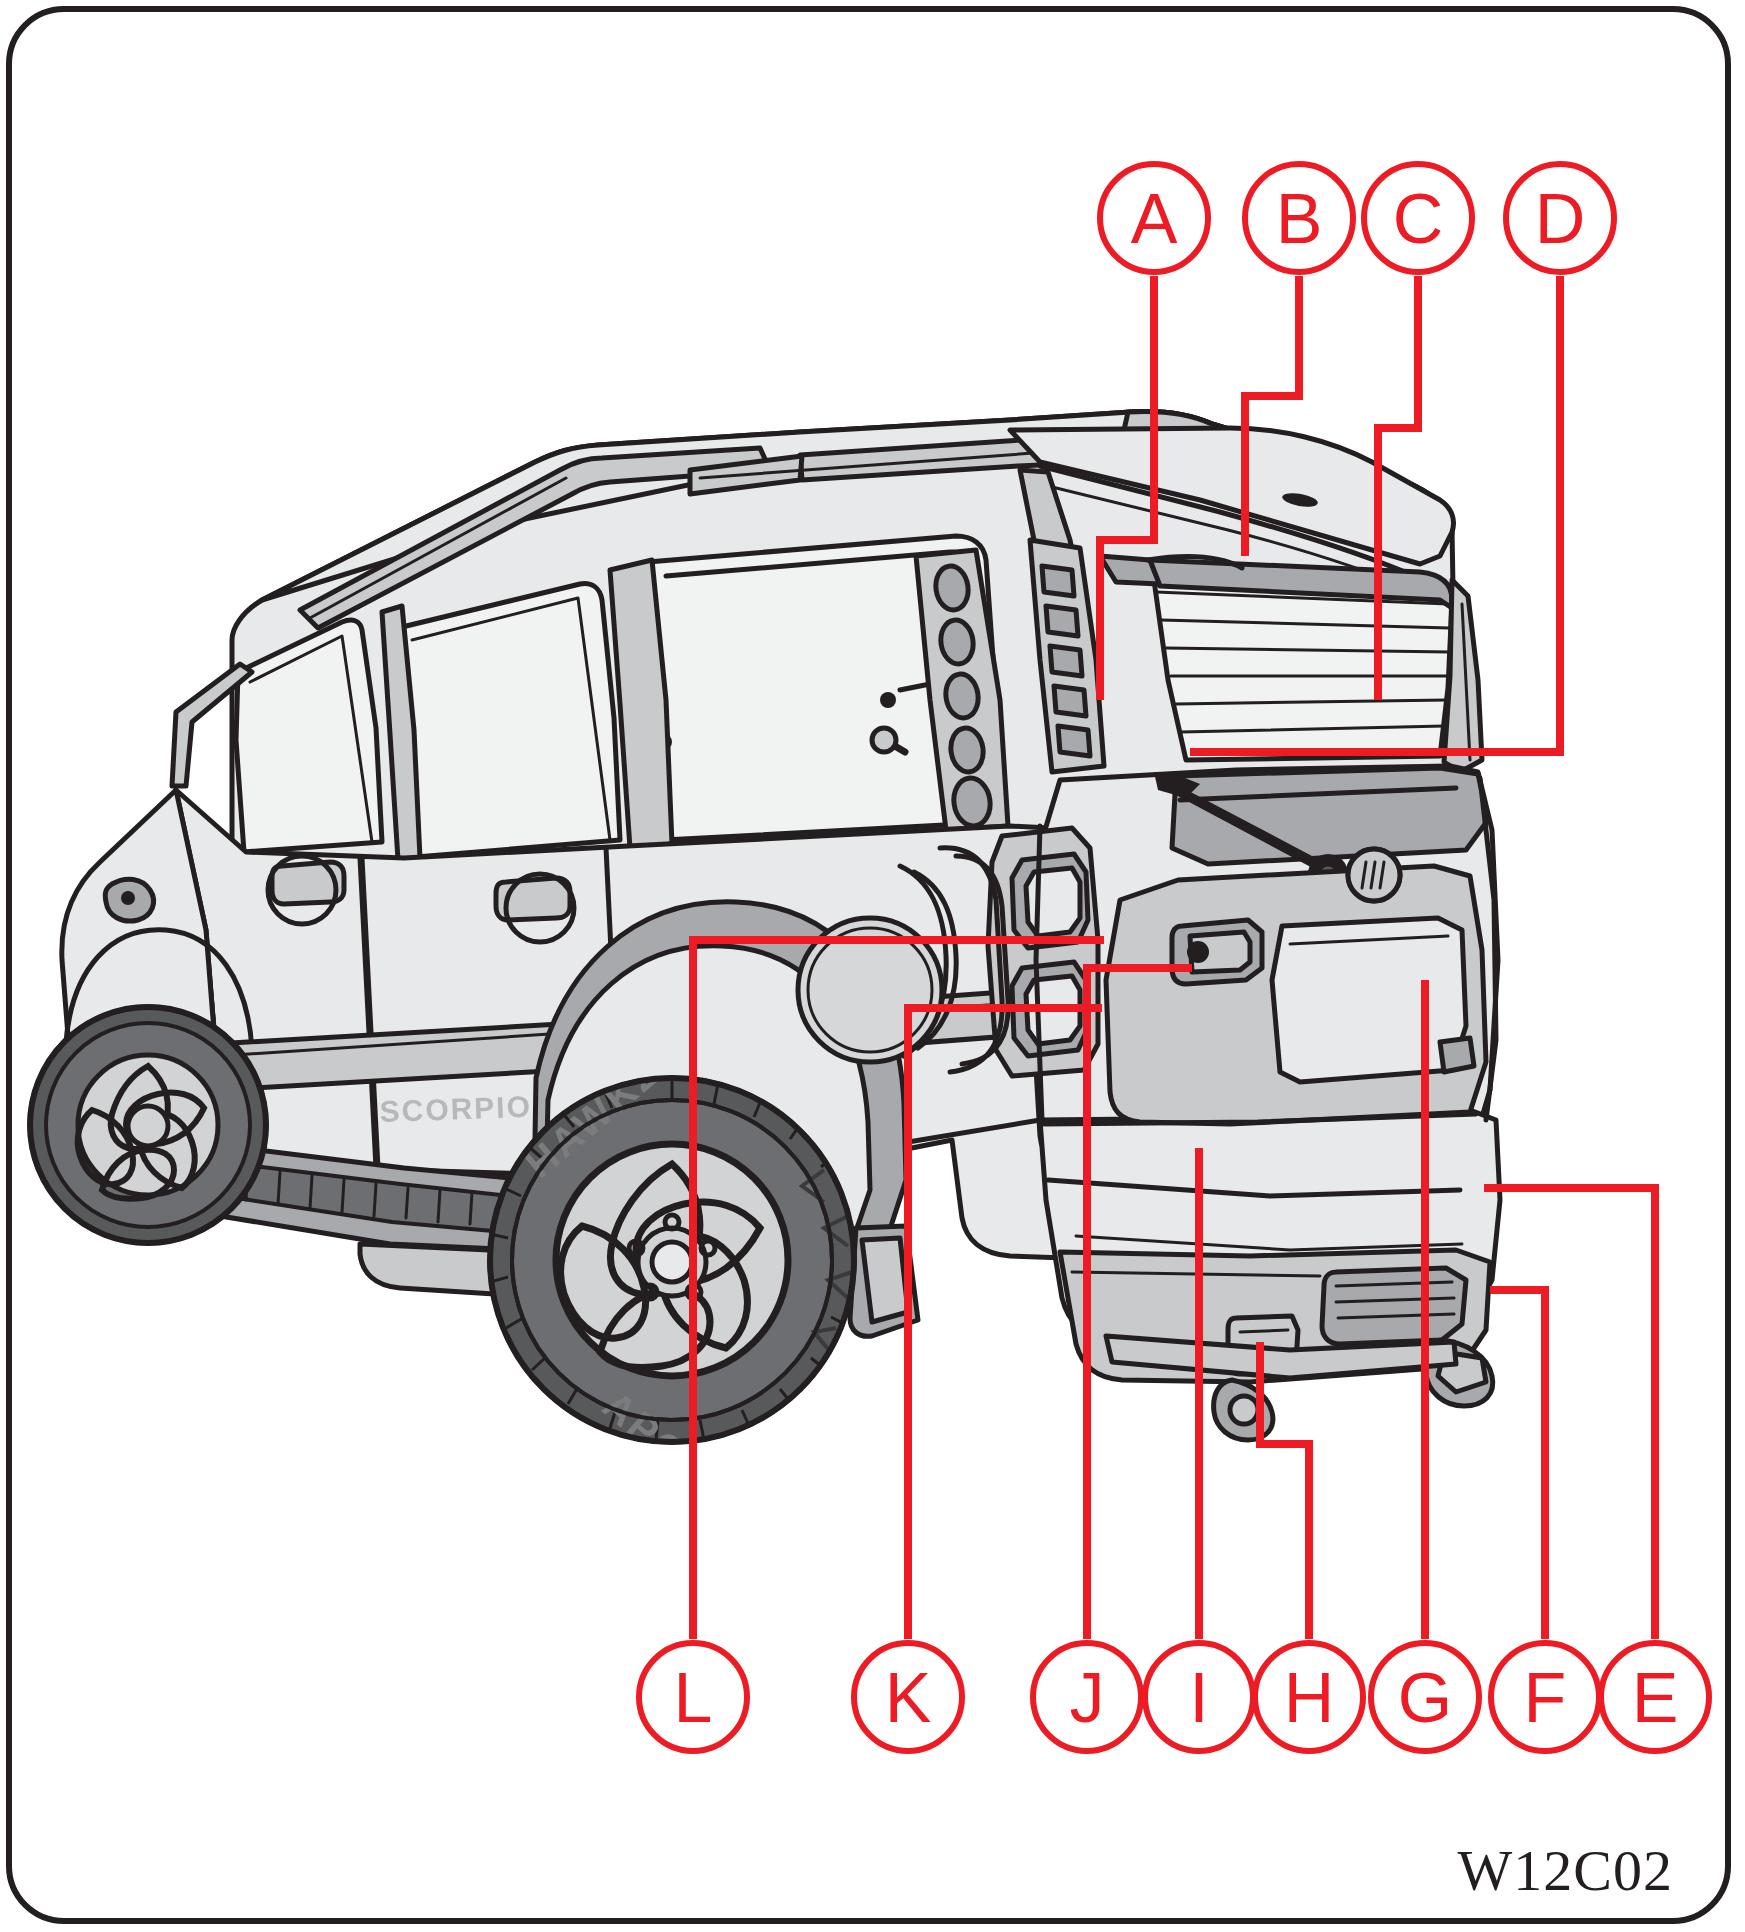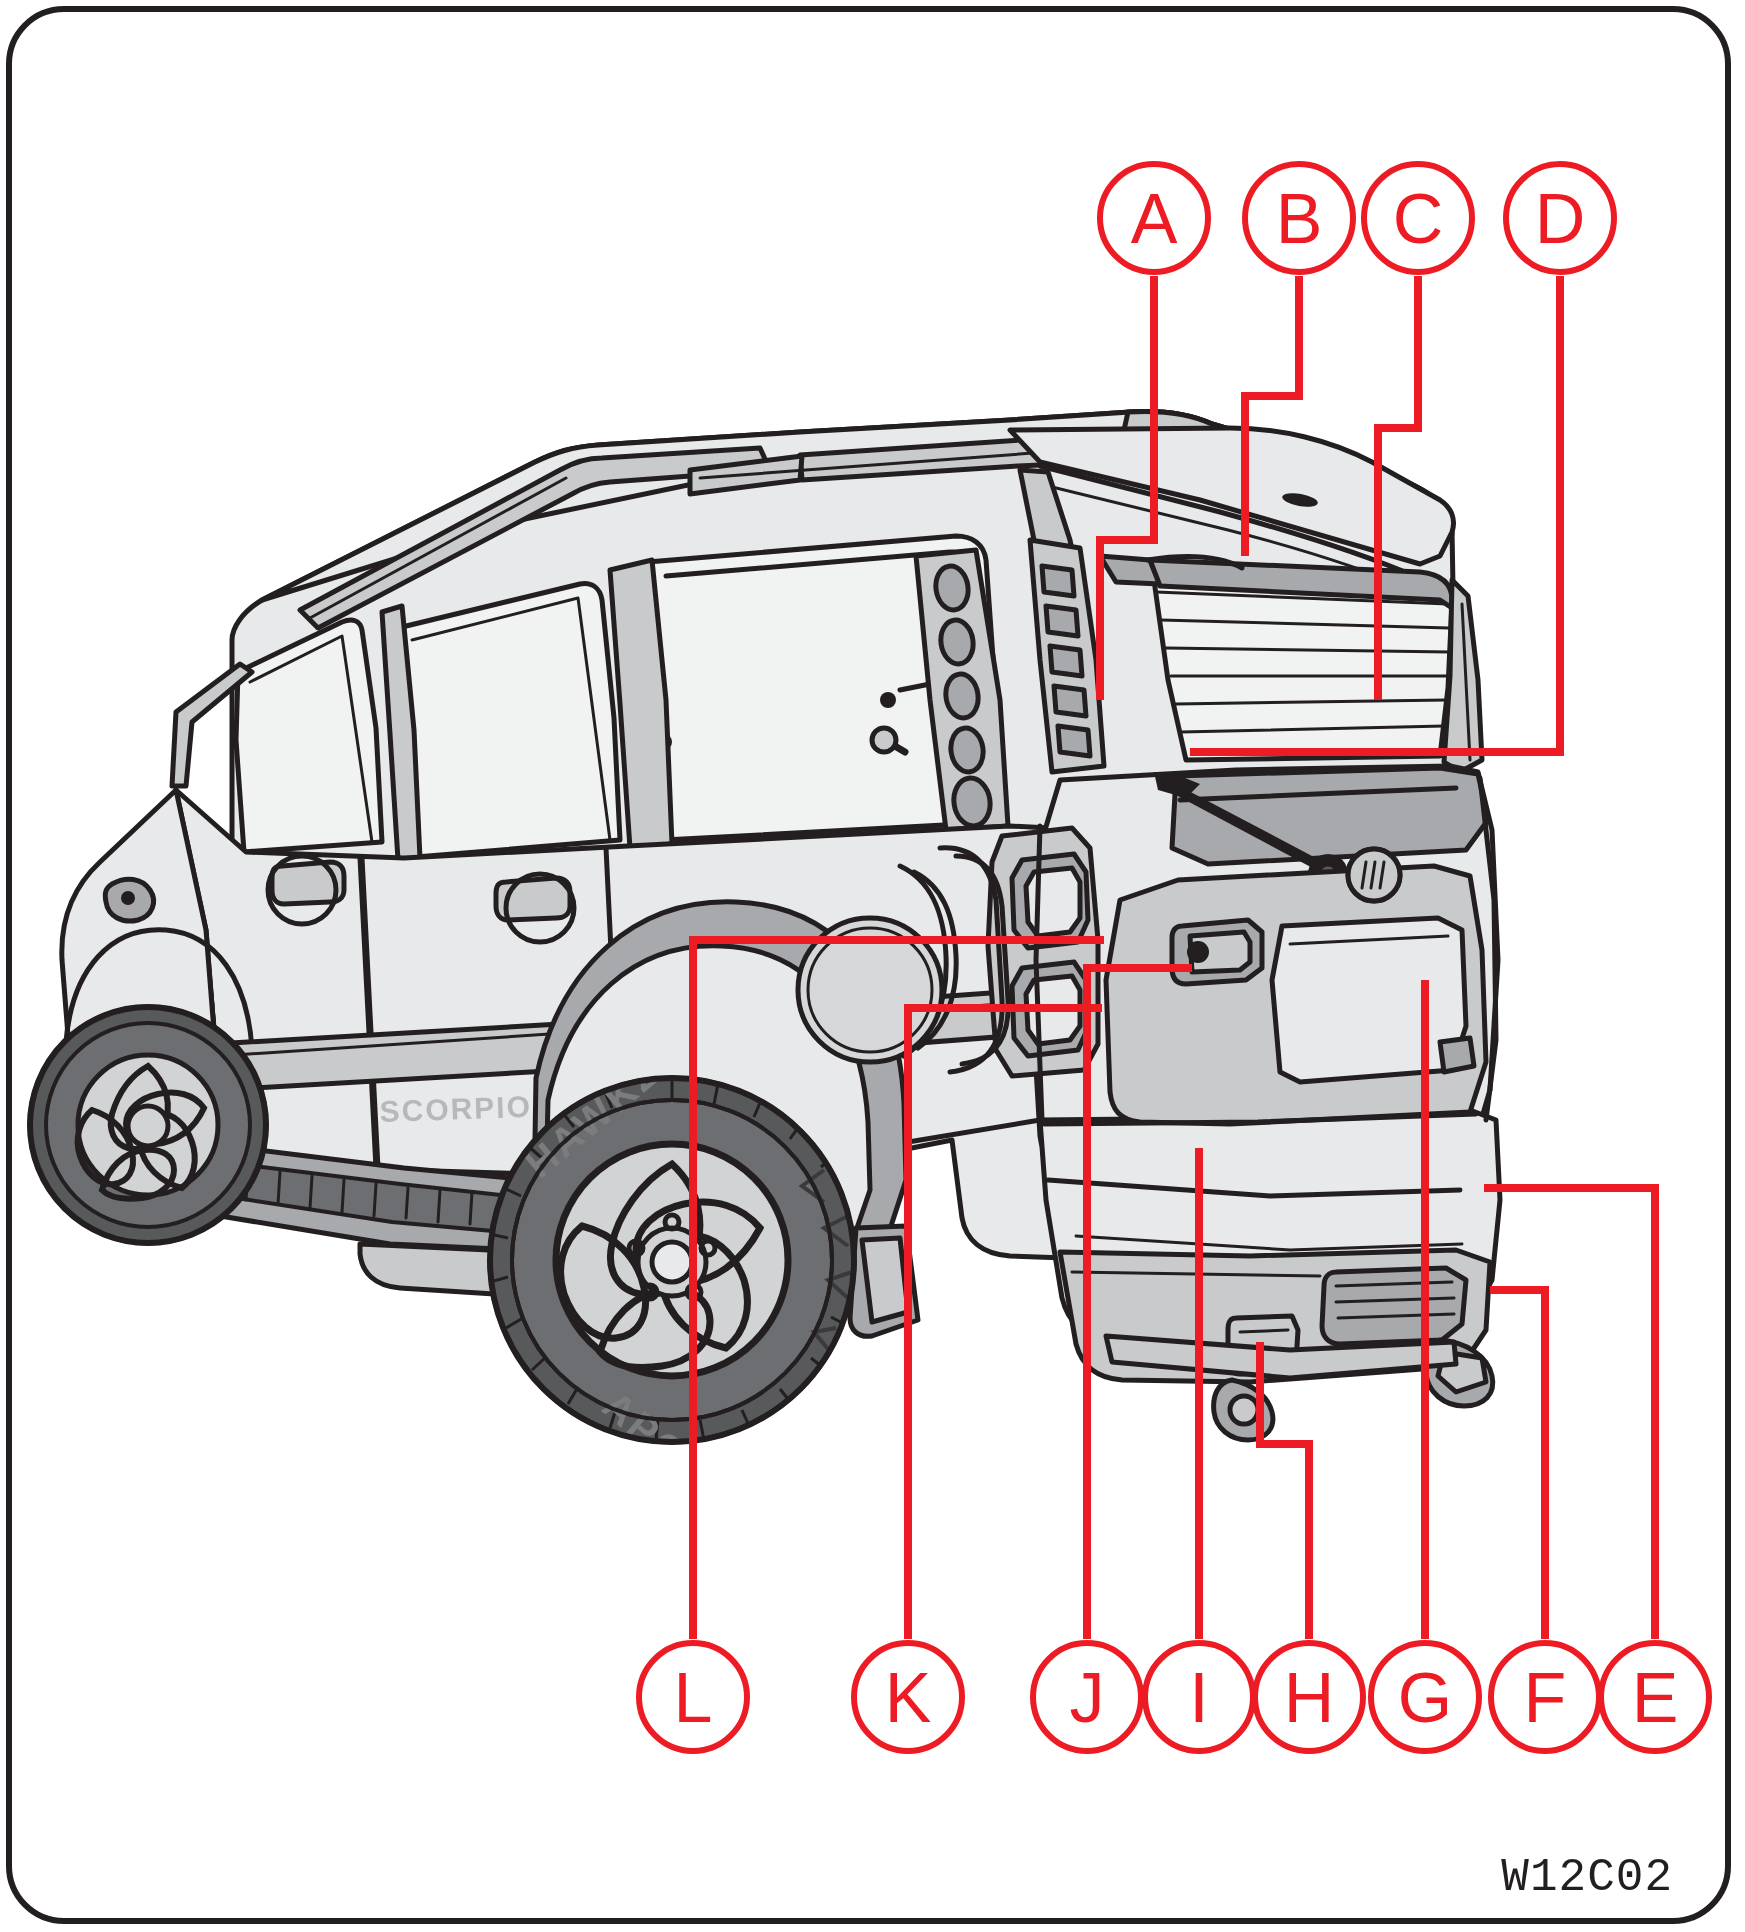--- a/index.html
+++ b/index.html
@@ -22,24 +22,24 @@
   }
   #art{
     position:absolute;
     left:0; top:0;
     width:1745px; height:1932px;
   }
   #code{
     position:absolute;
     right:72px;
     bottom:28px;
-    font-size:46px;
+    font-size:58px;
     letter-spacing:1px;
     color:#231f20;
-    font-family:Liberation Mono, monospace;
+    font-family:Liberation Serif, serif;
     font-weight:400;
     white-space:nowrap;
   }
 </style>
 </head>
 <body>
 
 <div id="page">
   <div id="frame"></div>
 

